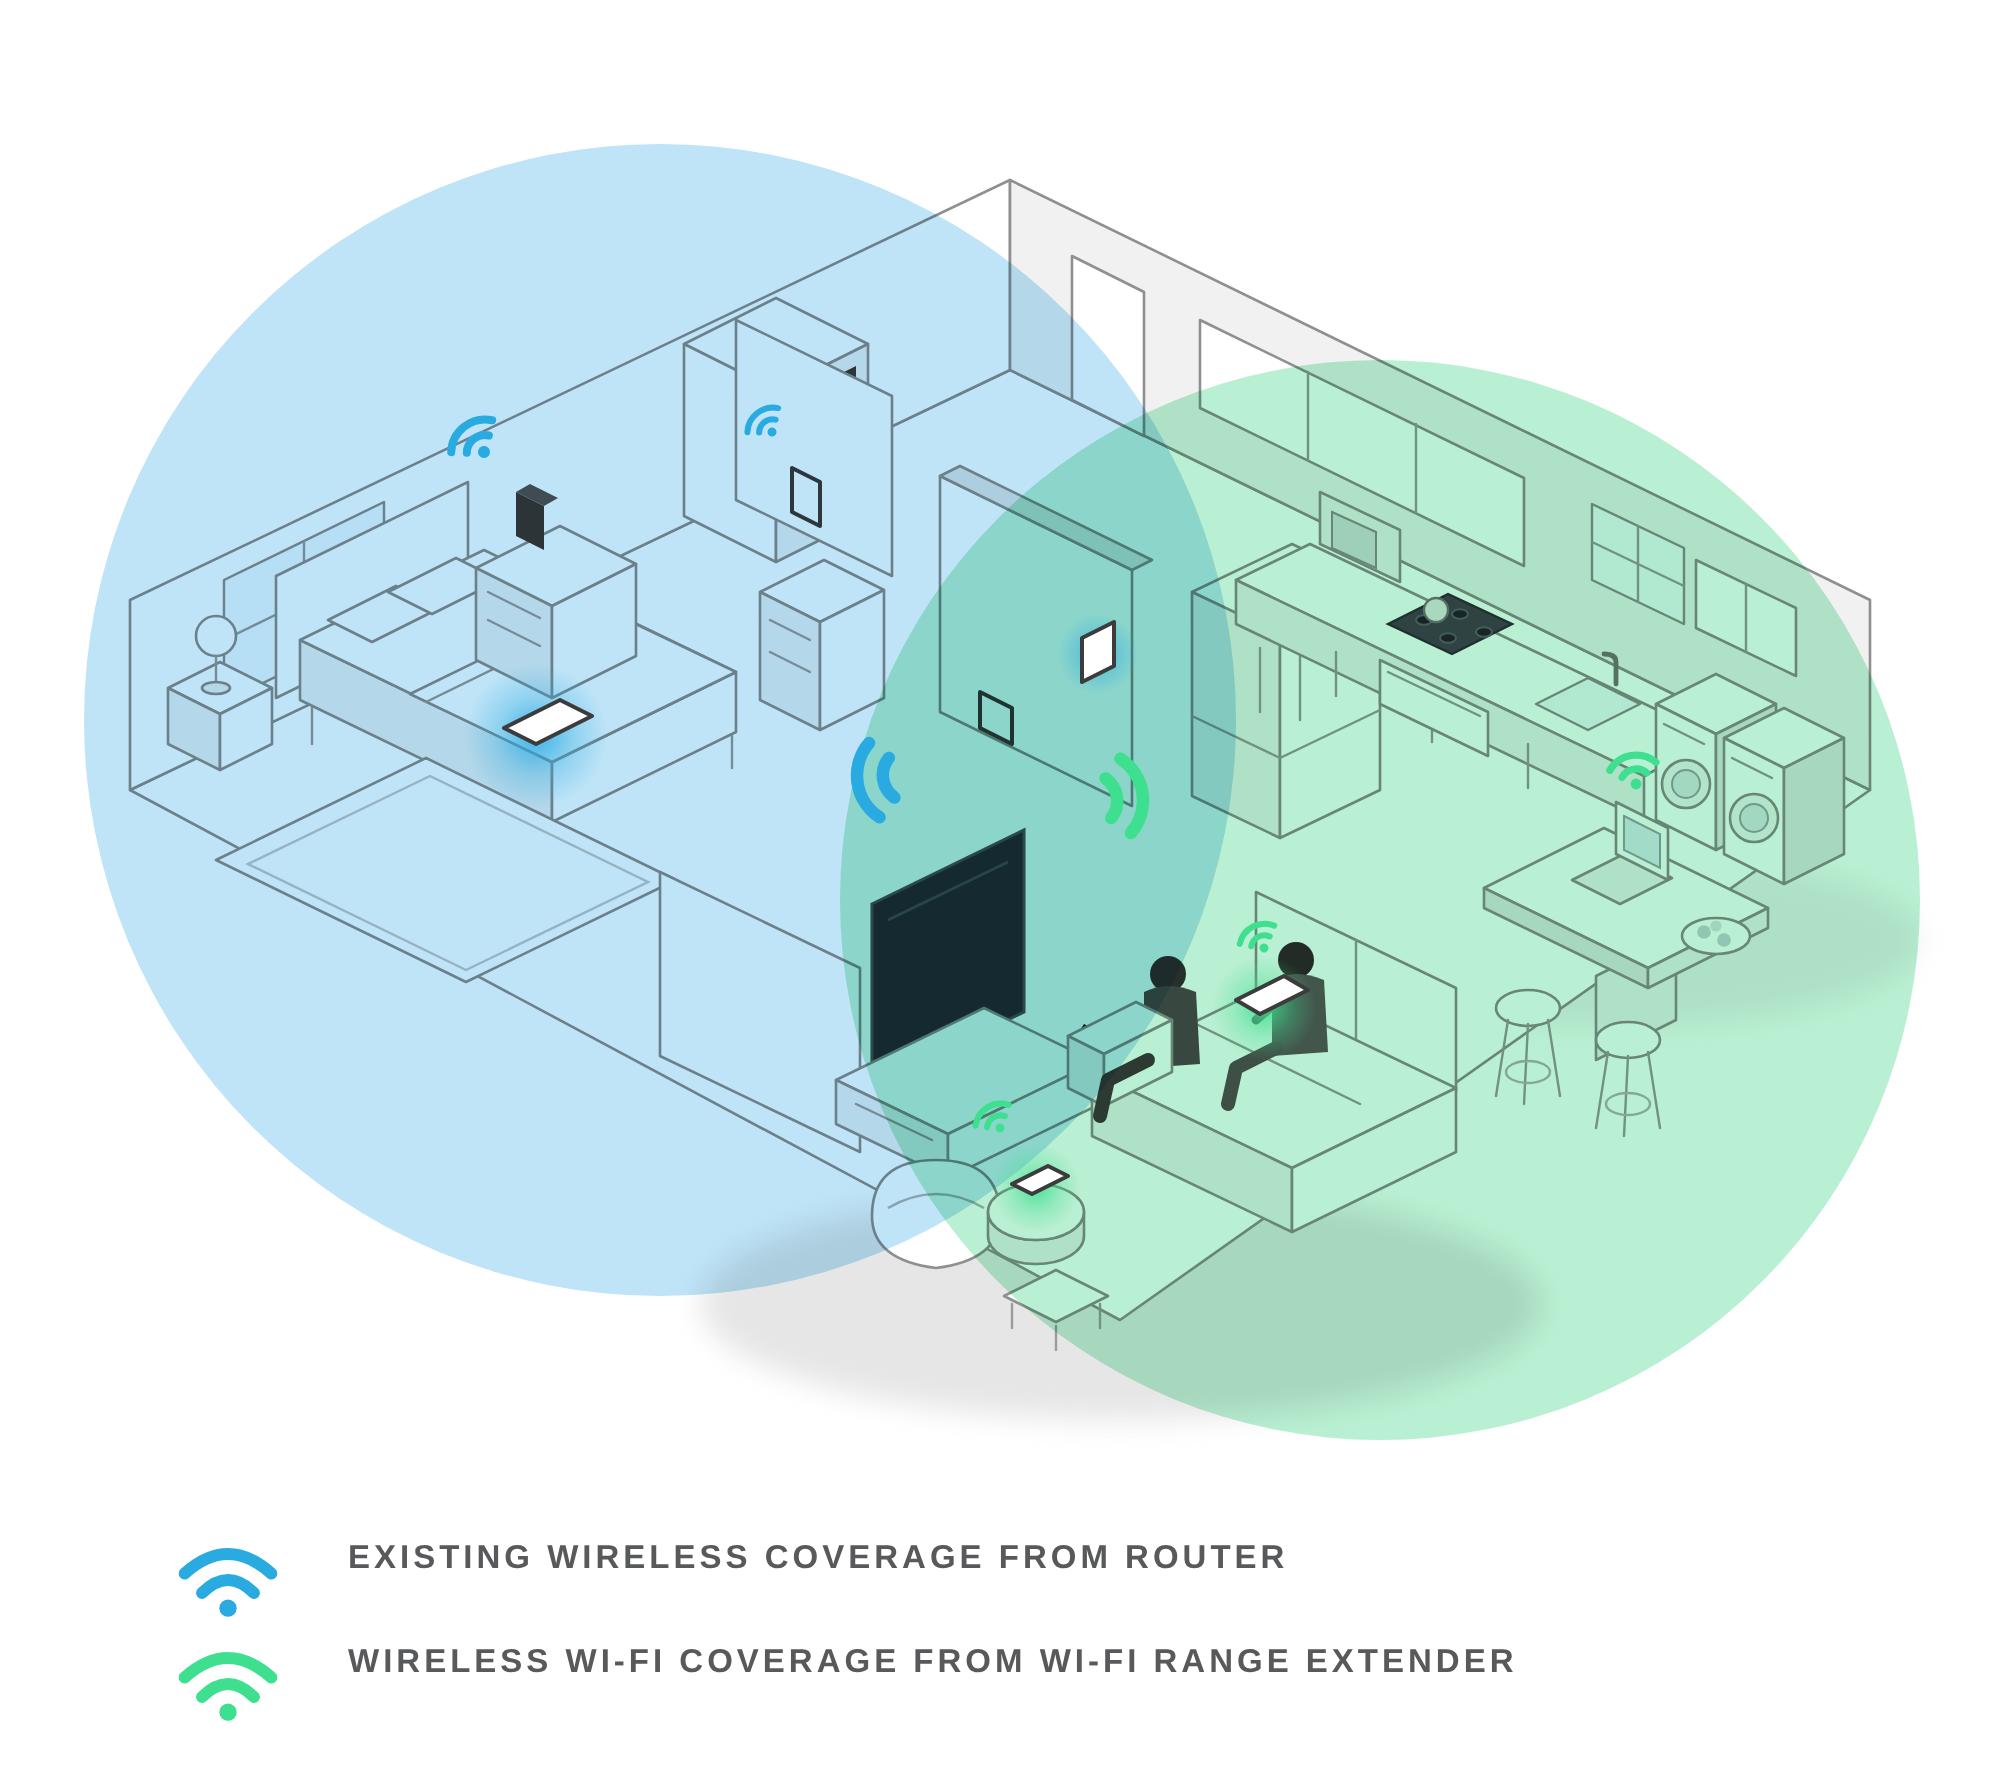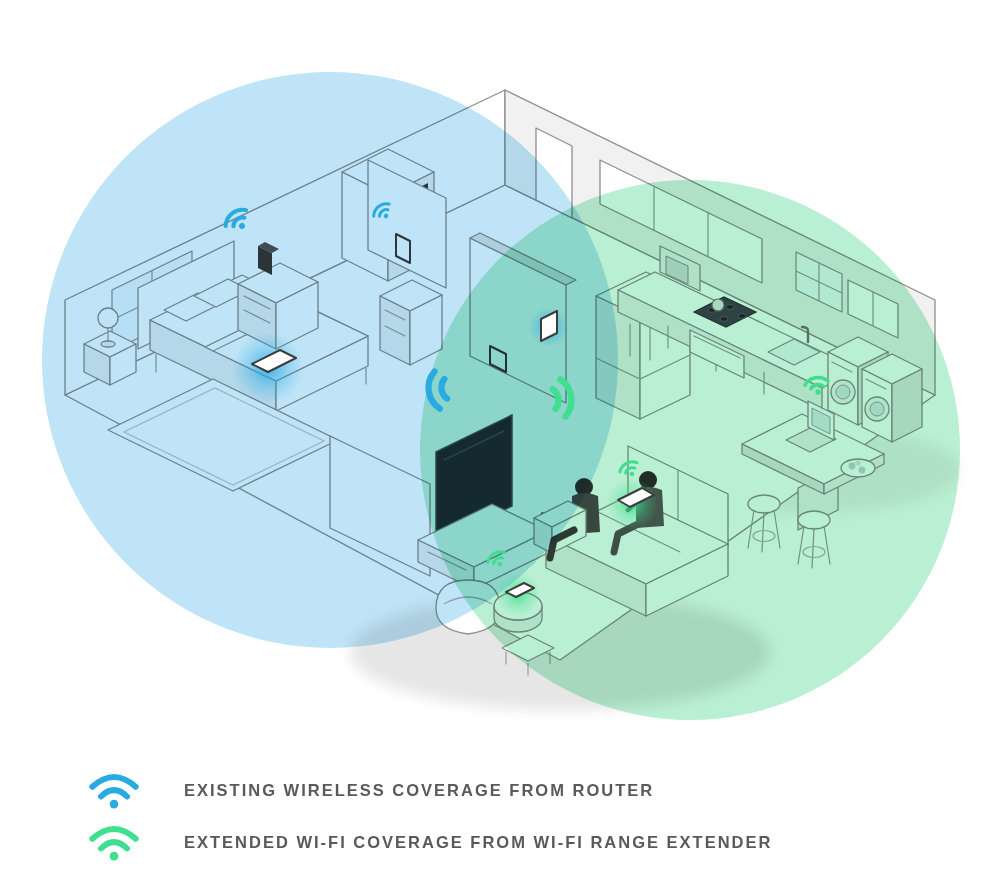--- a/index.html
+++ b/index.html
@@ -9,21 +9,21 @@
   .w  {fill:#ffffff;stroke:#8f8f8f;stroke-width:1.3;stroke-linejoin:round;}
   .g1 {fill:#f1f1f1;stroke:#8f8f8f;stroke-width:1.3;stroke-linejoin:round;}
   .g2 {fill:#e7e7e7;stroke:#8f8f8f;stroke-width:1.3;stroke-linejoin:round;}
   .ln {fill:none;stroke:#9c9c9c;stroke-width:1.2;stroke-linecap:round;}
   .dk {fill:#3a3a3a;stroke:none;}
   .win{fill:#f3f9fd;stroke:#8f8f8f;stroke-width:1.2;stroke-linejoin:round;}
   .dev{fill:#ffffff;stroke:#3c3c3c;stroke-width:2;stroke-linejoin:round;}
   .zone{mix-blend-mode:multiply;}
   
   .legend{position:absolute;left:88px;top:770px;display:flex;flex-direction:column;gap:12px;}
-  .legend-row{display:flex;align-items:center;gap:44px;height:40px;}
+  .legend-row{display:flex;gap:34px;height:40px;}
   .legend-icon{width:52px;height:40px;flex:0 0 52px;display:flex;align-items:center;justify-content:center;}
   .legend-label{font-size:16.5px;font-weight:bold;letter-spacing:2px;color:#58595B;white-space:nowrap;}
 </style>
 </head>
 <body>
 
 <svg class="stage" viewBox="0 0 1000 890" aria-hidden="true">
   <defs>
     <radialGradient id="glowB" cx="50%" cy="50%" r="50%">
       <stop offset="0%" stop-color="#29ABE2" stop-opacity="0.85"></stop>
@@ -295,15 +295,15 @@
     <span class="legend-label">EXISTING WIRELESS COVERAGE FROM ROUTER</span>
   </div>
   <div class="legend-row">
     <span class="legend-icon" style="color: rgb(62, 223, 143);">
       <svg width="52" height="40" viewBox="0 0 48 36">
         <circle cx="24" cy="31" r="4" fill="currentColor"></circle>
         <path d="M12,24 Q24,12 36,24" fill="none" stroke="currentColor" stroke-width="5.5" stroke-linecap="round"></path>
         <path d="M4,15 Q24,-3 44,15" fill="none" stroke="currentColor" stroke-width="5.5" stroke-linecap="round"></path>
       </svg>
     </span>
-    <span class="legend-label">EXTENDED WI-FI COVERAGE FROM WI-FI RANGE EXTENDER</span>
+    <span class="legend-label">WIRELESS WI-FI COVERAGE FROM WI-FI RANGE EXTENDER</span>
   </div>
 </div>
 
 </body></html>

